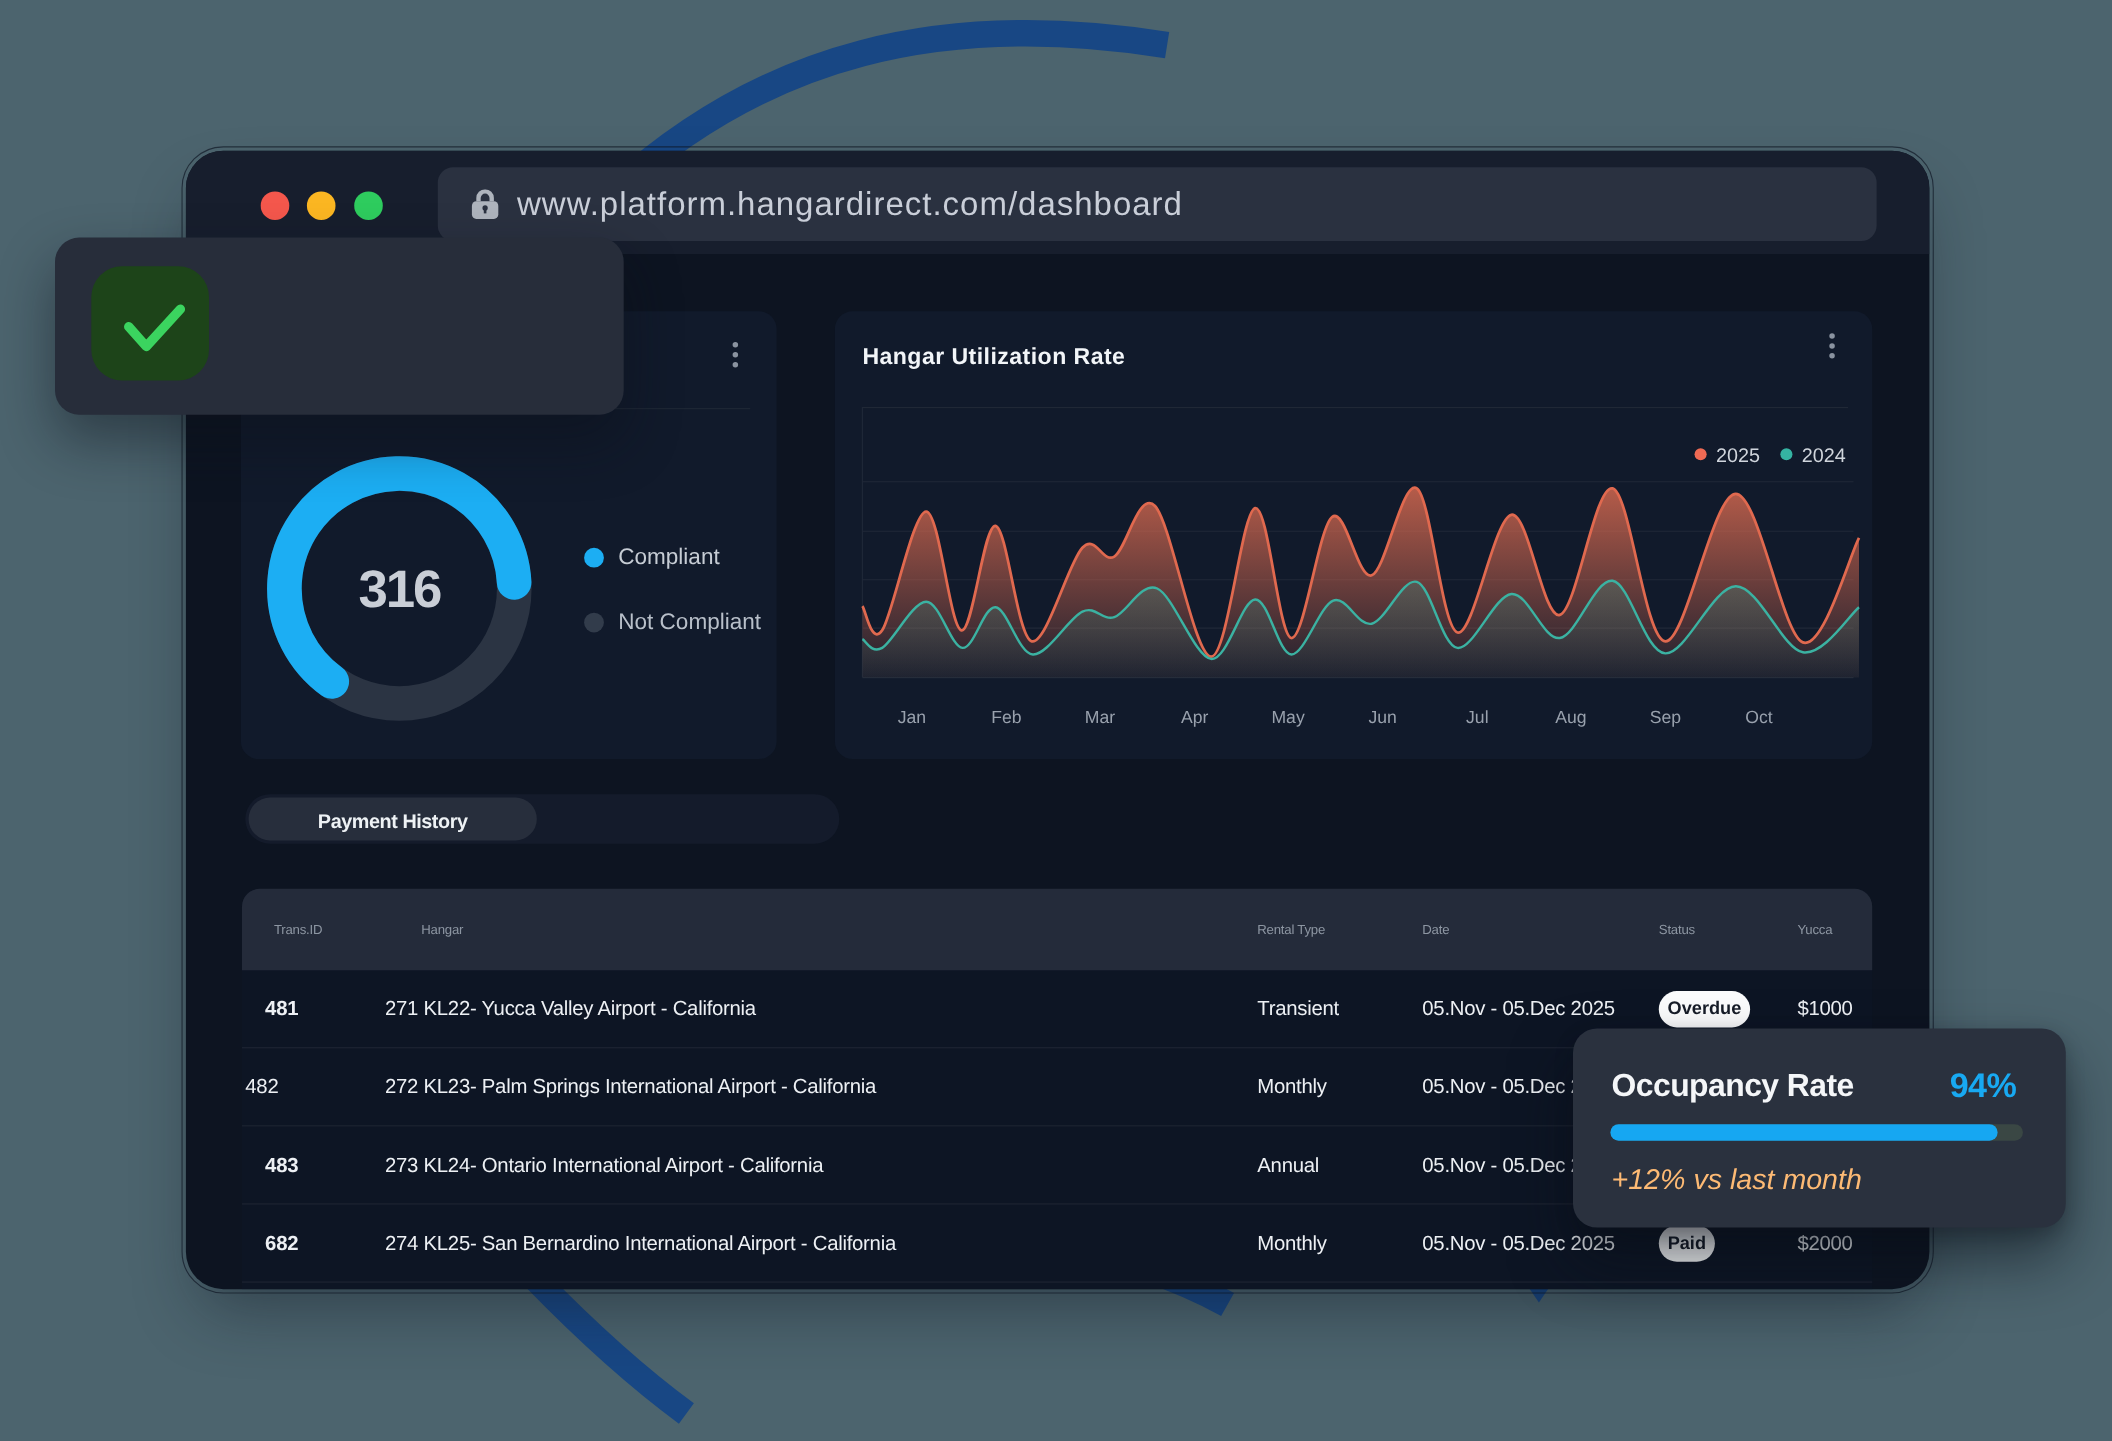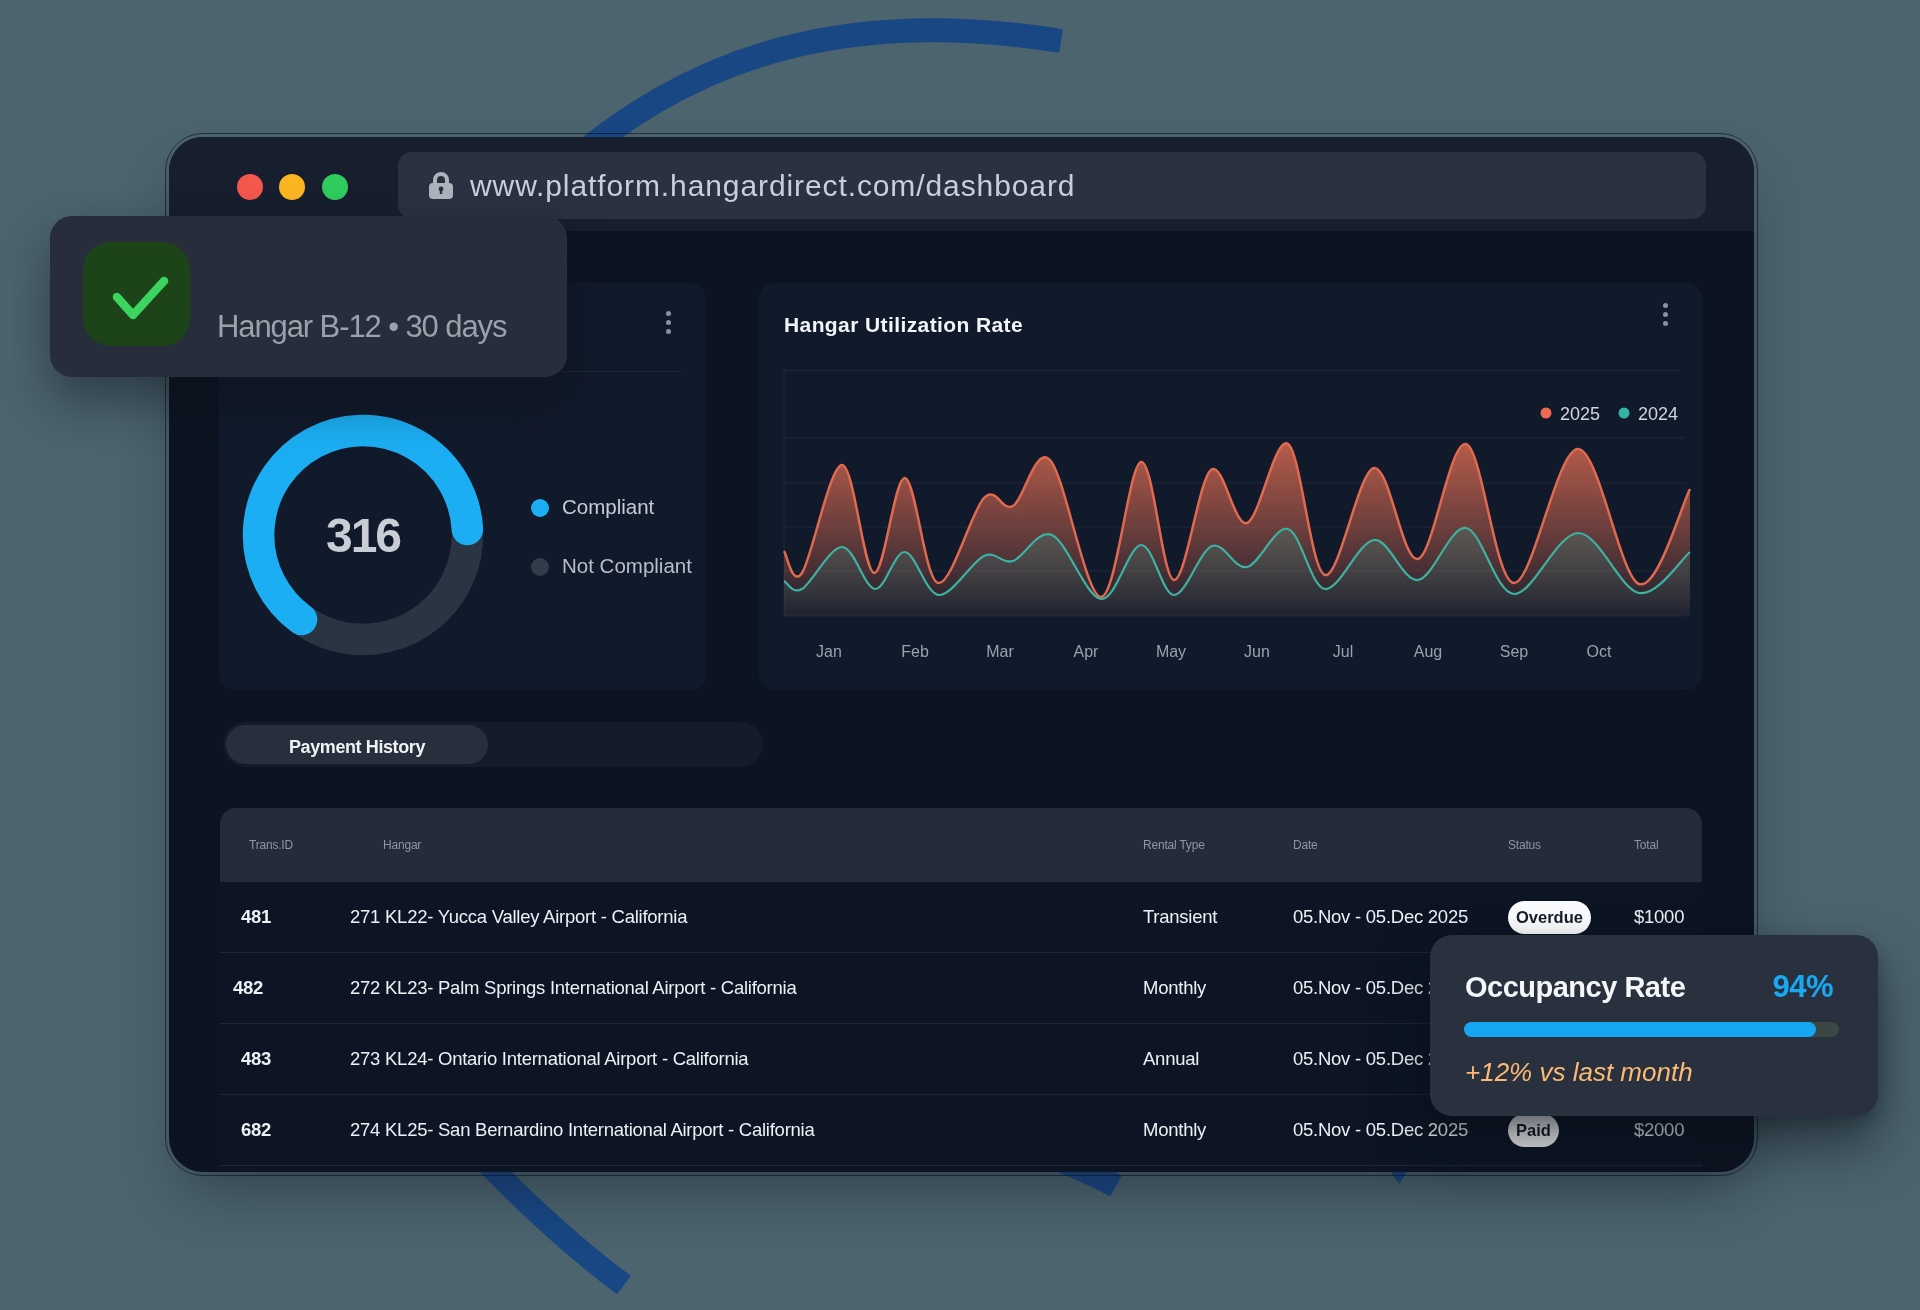--- a/index.html
+++ b/index.html
@@ -165,32 +165,32 @@
     <div class="tabtxt" style="left:0; width:268px;">Payment History</div>
   </div>
 
   <div id="table">
     <div id="thead">
       <span class="th" style="left:29px;">Trans.ID</span>
       <span class="th" style="left:163px;">Hangar</span>
       <span class="th" style="left:923px;">Rental Type</span>
       <span class="th" style="left:1073px;">Date</span>
       <span class="th" style="left:1288px;">Status</span>
-      <span class="th" style="left:1414px;">Total</span>
+      <span class="th" style="left:1414px;">Yucca</span>
     </div>
     <div class="row" style="top:74px;">
       <span class="cell" style="left:21px; font-weight:bold;">481</span>
       <span class="cell" style="left:130px;">271 KL22- Yucca Valley Airport - California</span>
       <span class="cell" style="left:923px;">Transient</span>
       <span class="cell" style="left:1073px;">05.Nov - 05.Dec 2025</span>
       <span class="pill" style="left:1288px; width:83px;">Overdue</span>
       <span class="cell" style="left:1414px;">$1000</span>
     </div>
     <div class="row" style="top:145px;">
-      <span class="cell" style="left:13px; font-weight:bold;text-align:right;">482</span>
+      <span class="cell" style="left:3px; font-weight:normal;text-align:right;">482</span>
       <span class="cell" style="left:130px;">272 KL23- Palm Springs International Airport - California</span>
       <span class="cell" style="left:923px;">Monthly</span>
       <span class="cell" style="left:1073px;">05.Nov - 05.Dec 2025</span>
       <span class="pill" style="left:1288px; width:83px;">Overdue</span>
       <span class="cell" style="left:1414px;">$1500</span>
     </div>
     <div class="row" style="top:216px;">
       <span class="cell" style="left:21px; font-weight:bold;">483</span>
       <span class="cell" style="left:130px;">273 KL24- Ontario International Airport - California</span>
       <span class="cell" style="left:923px;">Annual</span>
@@ -209,21 +209,20 @@
   </div>
 
 </div>
 
 <div id="toast">
   <div id="toast-ic">
     <svg style="position:absolute;left:26px;top:31px" width="62" height="48" viewBox="0 0 62 48" fill="none">
       <path d="M8 24 L24 42 L55 8" stroke="#3bd45f" stroke-width="8.5" stroke-linecap="round" stroke-linejoin="round"></path>
     </svg>
   </div>
-  <p>Hangar B-12 • 30 days</p>
 </div>
 
 <div id="occ">
   <h1>Occupancy Rate</h1>
   <span class="pct">94%</span>
   <div class="track">
       <div class="fillb"></div>
     </div>
   <div class="sub">+12% vs last month</div>
 </div>

